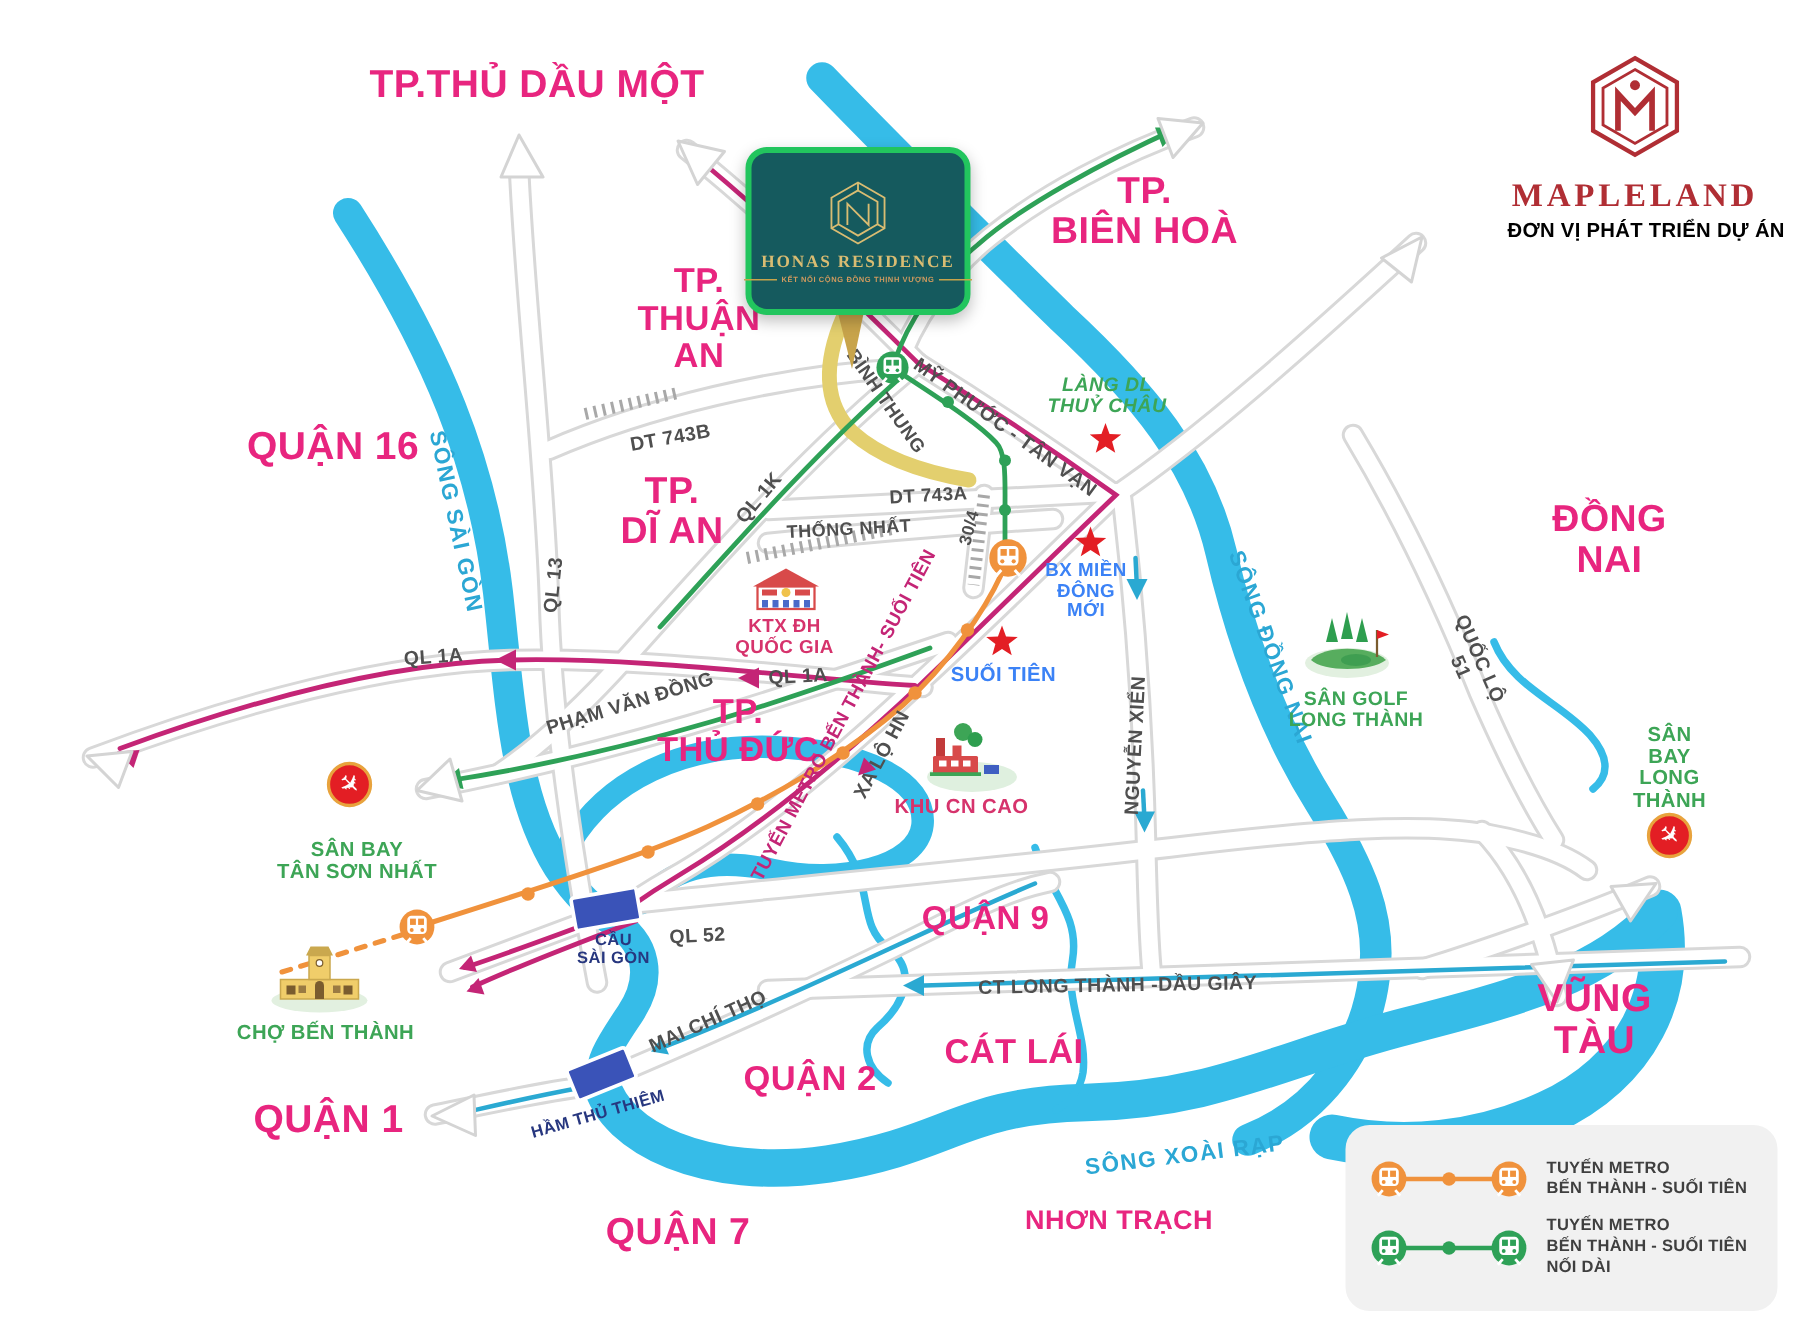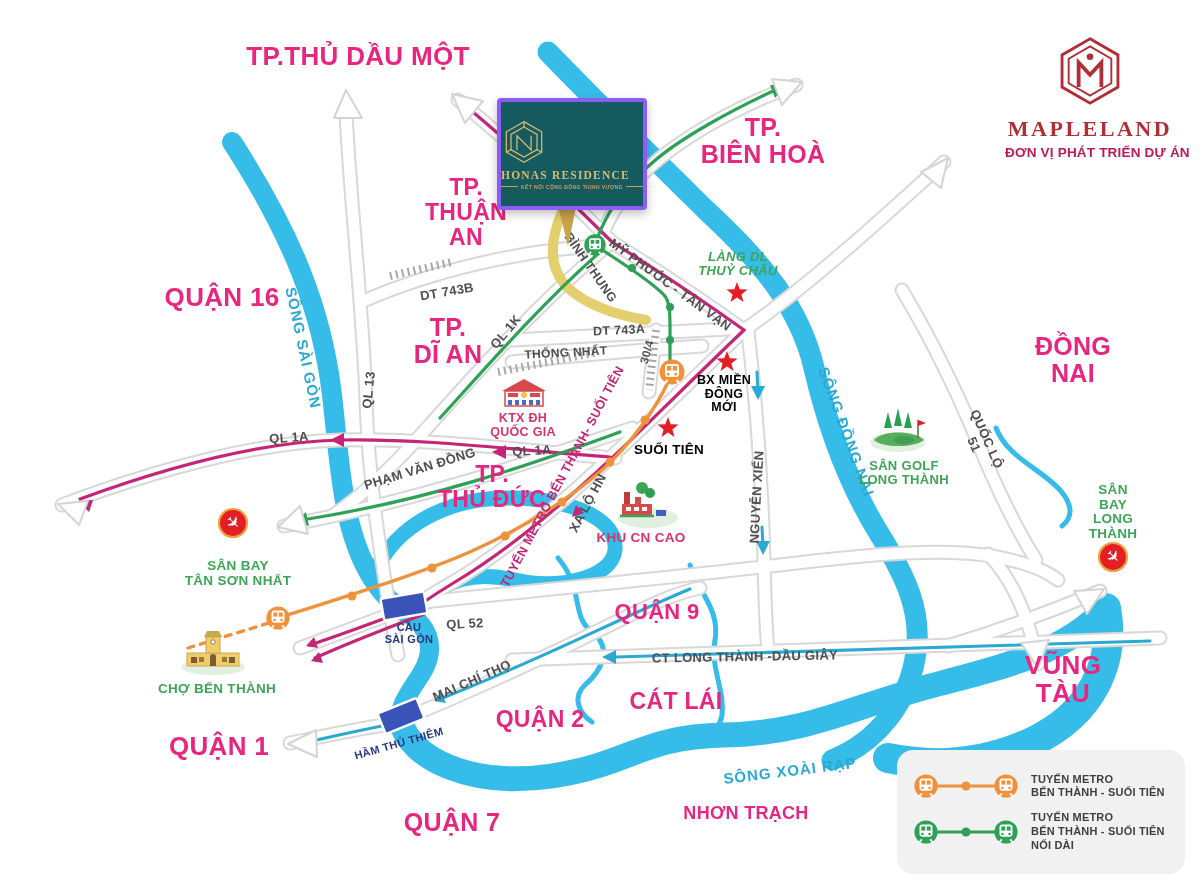--- a/index.html
+++ b/index.html
@@ -13,41 +13,41 @@
   .rail{fill:none;stroke:#a8a8a8;stroke-width:8;stroke-dasharray:2 4;}
   .pinkline{fill:none;stroke:#c42576;stroke-width:3.2;stroke-linecap:round;}
   .greenline{fill:none;stroke:#2ea157;stroke-width:3.2;stroke-linecap:round;}
   .tealline{fill:none;stroke:#2aa9d2;stroke-width:3;stroke-linecap:round;}
   .orangeline{fill:none;stroke:#f0923c;stroke-width:3.4;stroke-linecap:round;}
   .whitearrow{fill:#fff;stroke:#d4d4d4;stroke-width:2;stroke-linejoin:round;}
   
   .lbl{position:absolute;left:var(--x);top:var(--y);transform:translate(-50%,-50%) rotate(var(--r,0deg));
     white-space:pre-line;text-align:center;font-weight:800;line-height:1.08;letter-spacing:.3px;}
   .pink{color:#e8257f;}
-  .red{color:#000000;}
+  .red{color:#3b82f6;}
   .grn{color:#3da556;}
   .road{color:#4f4f4f;font-size:13px;font-weight:800;}
   .rvr{color:#2ba7d4;font-size:15px;font-weight:800;letter-spacing:1px;}
   .mgt{color:#c42576;font-size:12.5px;font-weight:800;}
   .navy{color:#27377f;font-size:11px;font-weight:800;}
   
   .card{position:absolute;left:497px;top:98px;width:142px;height:104px;background:#155a5e;
-    border:4px solid #8b5cf6;border-radius:4px;box-shadow:0 4px 10px rgba(0,0,0,.25);
-    display:flex;flex-direction:column;justify-content:center;z-index:5;}
+    border:4px solid #22c55e;border-radius:14px;box-shadow:0 4px 10px rgba(0,0,0,.25);
+    display:flex;flex-direction:column;align-items:center;justify-content:center;z-index:5;}
   .card-title{color:#d9bc72;font-family:"Liberation Serif",serif;font-size:11.5px;font-weight:700;
     letter-spacing:1.2px;margin-top:4px;white-space:nowrap;}
   .card-tag{display:flex;align-items:center;gap:3px;margin-top:3px;}
   .card-tag .rule{width:22px;height:1px;background:#c8a44b;}
   .card-tag .tg{color:#cf9a5e;font-size:5px;font-weight:700;letter-spacing:.4px;white-space:nowrap;}
   .pointer{position:absolute;left:556px;top:198px;width:0;height:0;z-index:4;
     border-left:12px solid transparent;border-right:10px solid transparent;border-top:48px solid #c8a44b;}
   
   .brand{position:absolute;left:1005px;top:34px;width:170px;text-align:center;z-index:5;}
   .brand-name{color:#b02e34;font-family:"Liberation Serif",serif;font-size:22px;font-weight:700;letter-spacing:2.5px;margin-top:4px;}
-  .brand-sub{color:#be185d;font-size:13.5px;font-weight:800;margin-top:3px;letter-spacing:.2px;white-space:nowrap;}
+  .brand-sub{color:#000000;font-size:13.5px;font-weight:800;margin-top:3px;letter-spacing:.2px;white-space:nowrap;}
   
   .legend{position:absolute;left:897px;top:750px;width:288px;height:112px;background:#f1f1f1;
     border-radius:16px;display:flex;flex-direction:column;justify-content:center;gap:10px;padding:6px 0;z-index:5;}
   .leg-row{display:flex;align-items:center;gap:10px;padding:0 14px;}
   .leg-label{font-size:11px;font-weight:800;color:#3f3f3f;white-space:pre-line;line-height:1.25;letter-spacing:.2px;}
 </style>
 </head>
 <body>
 
 <div class="stage">

